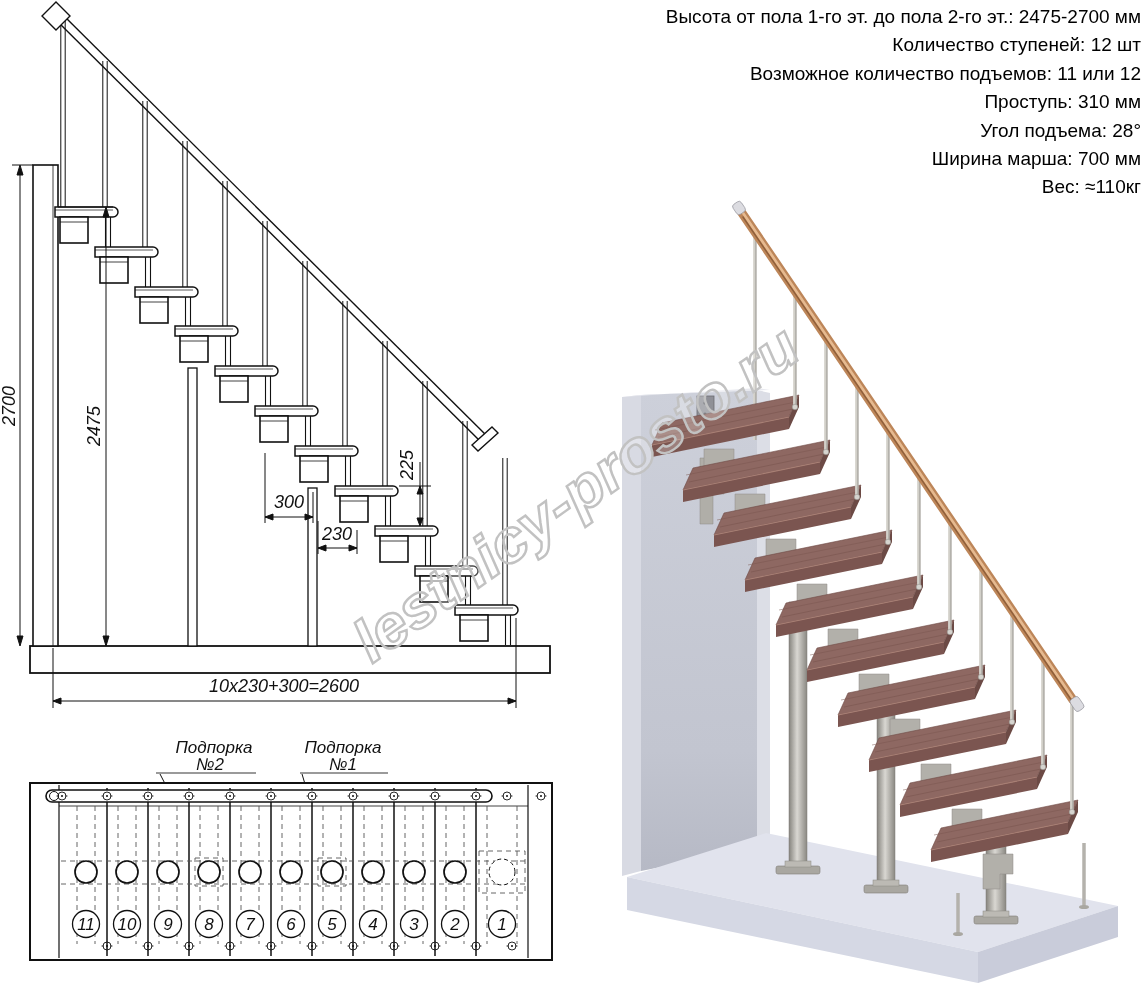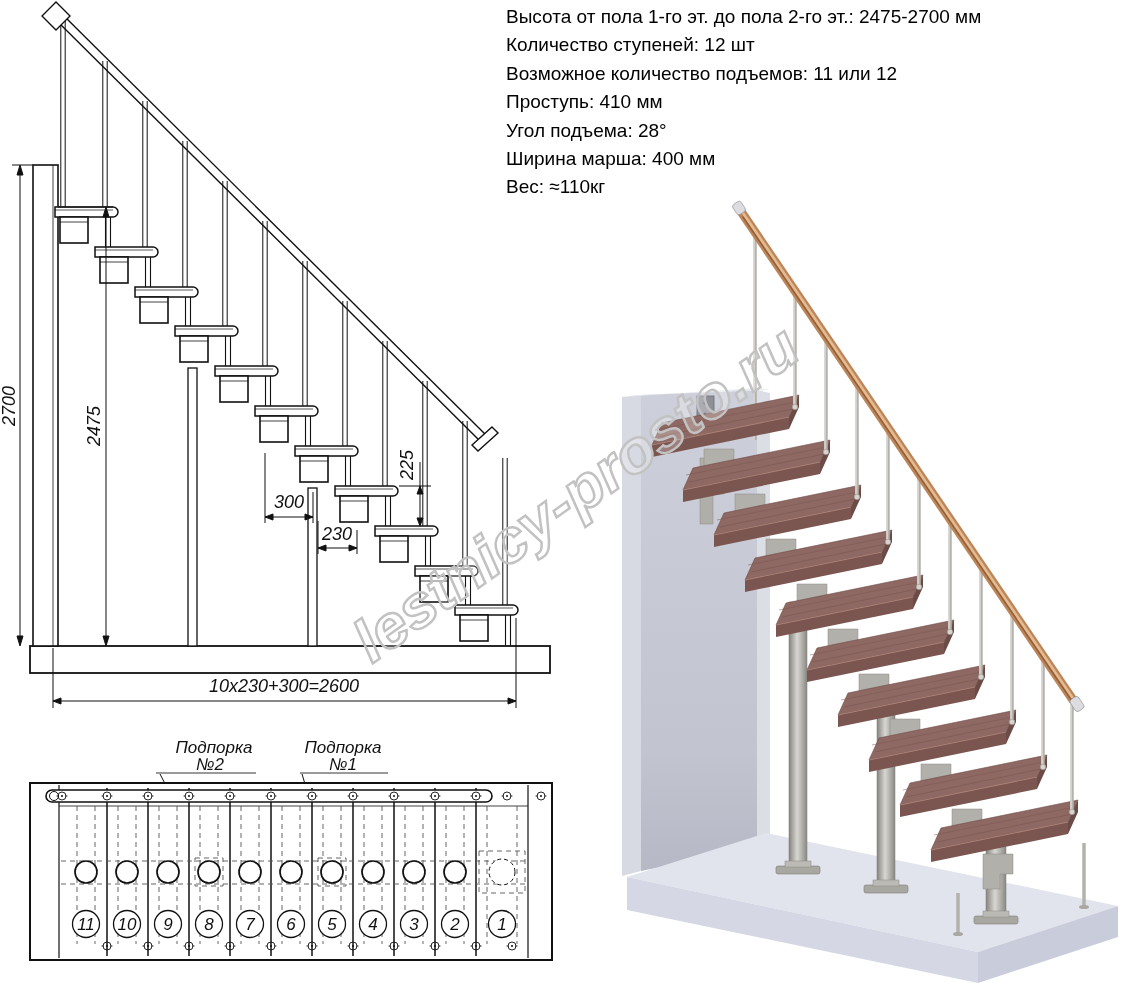--- a/index.html
+++ b/index.html
@@ -1,19 +1,19 @@
 <!DOCTYPE html>
 <html><head>
 <meta charset="utf-8">
 <style>
   html,body{margin:0;padding:0;background:#fff;}
   .stage{position:relative;width:1144px;height:983px;background:#ffffff;overflow:hidden;
          font-family:"Liberation Sans",sans-serif;}
   .specs{position:absolute;left:506px;top:3px;width:635px;color:#000;}
-  .spec-line{font-size:19px;line-height:28.4px;white-space:nowrap;}
+  .spec-line{font-size:19px;line-height:28.4px;white-space:nowrap;text-align:right;}
   svg{position:absolute;display:block;}
   svg text{font-family:"Liberation Sans","DejaVu Sans",sans-serif;}
   .dwg-label{font-style:italic;font-size:18px;fill:#111;}
   .plan-label{font-style:italic;font-size:17px;fill:#111;}
   .num-label{font-style:italic;font-size:17px;fill:#111;}
   .wm-text{font-style:italic;font-weight:bold;font-size:60px;
            fill:rgba(255,255,255,0.25);stroke:#c2c2c2;stroke-width:2.4px;}
 </style>
 </head>
 <body>
@@ -276,23 +276,23 @@
       <text class="num-label" text-anchor="middle" x="414" y="930">3</text>
       <text class="num-label" text-anchor="middle" x="455" y="930">2</text>
       <text class="num-label" text-anchor="middle" x="502" y="930">1</text>
     </g>
   </svg>
 
   <div class="specs">
     <div class="spec-line">Высота от пола 1-го эт. до пола 2-го эт.: 2475-2700 мм</div>
     <div class="spec-line">Количество ступеней: 12 шт</div>
     <div class="spec-line">Возможное количество подъемов: 11 или 12</div>
-    <div class="spec-line">Проступь: 410 мм</div>
+    <div class="spec-line">Проступь: 310 мм</div>
     <div class="spec-line">Угол подъема: 28°</div>
-    <div class="spec-line">Ширина марша: 400 мм</div>
+    <div class="spec-line">Ширина марша: 700 мм</div>
     <div class="spec-line">Вес: ≈110кг</div>
   </div>
 
   <svg style="left:585px;top:180px" width="559" height="803" viewBox="585 180 559 803">
     <defs>
       <linearGradient id="mg" x1="0" y1="0" x2="1" y2="0">
         <stop offset="0" stop-color="#86847e"></stop>
           <stop offset="0.45" stop-color="#d9d7d2"></stop>
         <stop offset="1" stop-color="#8a8882"></stop>
       </linearGradient>

